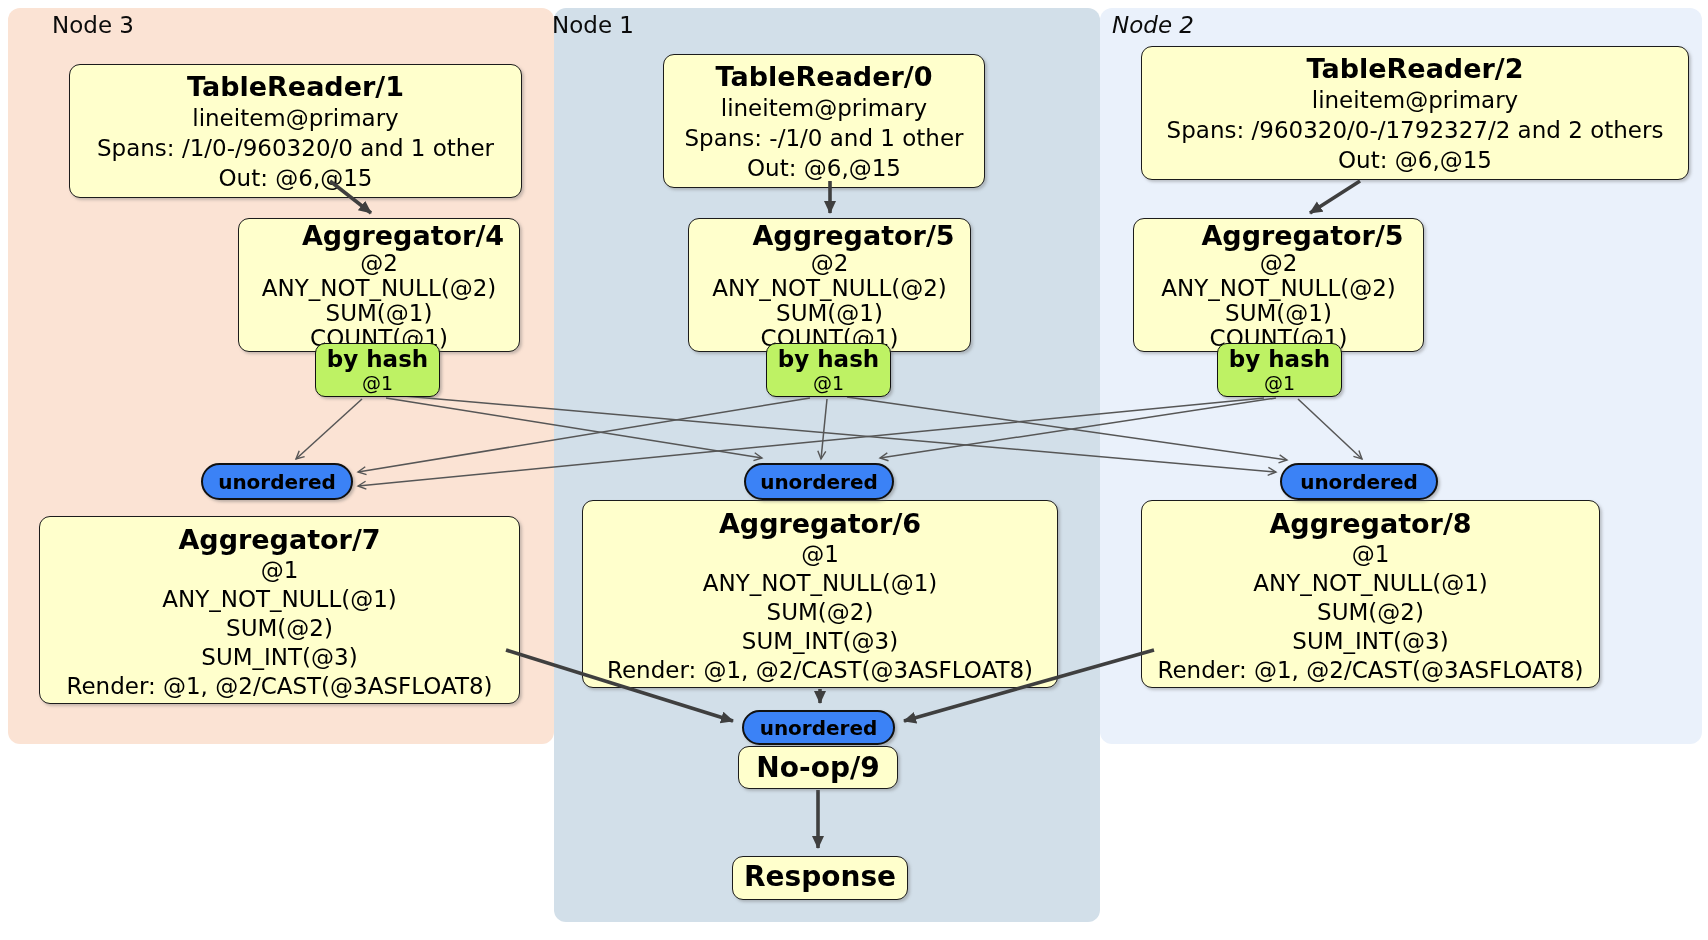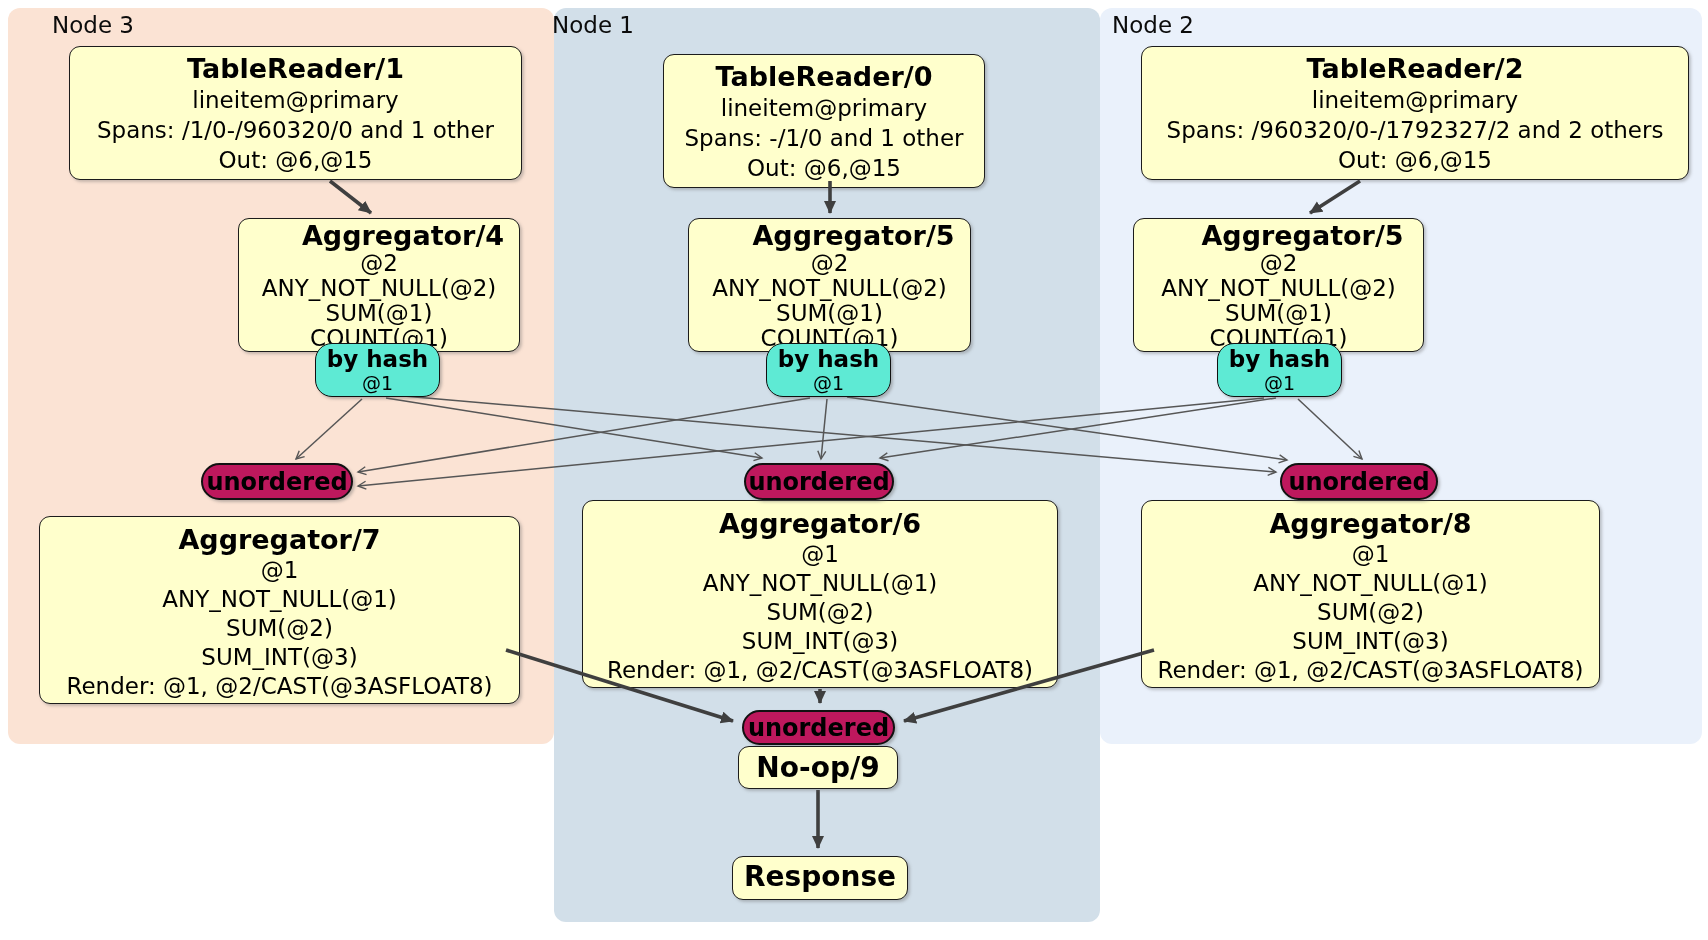--- a/index.html
+++ b/index.html
@@ -7,57 +7,57 @@
     position:relative;width:1708px;height:940px;overflow:hidden;
     font-family:"DejaVu Sans","Liberation Sans",sans-serif;color:#000;
   }
   .region{position:absolute;border-radius:12px;}
   #region-node3{left:8px;top:8px;width:546px;height:736px;background:#fbe3d4;}
   #region-node1{left:554px;top:8px;width:546px;height:914px;background:#d2dfe9;}
   #region-node2{left:1100px;top:8px;width:602px;height:736px;background:#eaf1fb;}
   .region-label{position:absolute;font-size:23px;color:#0b0b0b;white-space:nowrap;}
   #label-node3{left:52px;top:12px;}
   #label-node1{left:552px;top:12px;}
-  #label-node2{left:1112px;top:12px;}
+  #label-node2{left:1112px;top:12px;font-style:italic;}
 
   .pbox{
     position:absolute;background:#ffffcc;border:1.6px solid #1c1c1c;border-radius:11px;
     box-shadow:2px 2px 3px rgba(100,100,100,.35);
     text-align:center;box-sizing:border-box;z-index:3;
   }
   .pbox .title{font-weight:bold;font-size:27px;line-height:32px;padding-top:6px;}
   .pbox .line{font-size:23px;line-height:29px;white-space:nowrap;}
   .tr .line{line-height:30px;}
   .ag1 .title{line-height:30px;padding-top:2px;margin-left:48px;}
   .ag1 .line{line-height:25px;}
   .ag2 .title{padding-top:7px;}
 
   
-  #tr1{left:69px;top:46px;width:453px;height:134px;}
+  #tr1{left:69px;top:64px;width:453px;height:134px;}
   #tr0{left:663px;top:54px;width:322px;height:134px;}
   #tr2{left:1141px;top:46px;width:548px;height:134px;}
   
   #ag4{left:238px;top:218px;width:282px;height:134px;}
   #ag3{left:688px;top:218px;width:283px;height:134px;}
   #ag5{left:1133px;top:218px;width:291px;height:134px;}
   
   .router{
-    position:absolute;width:125px;height:54px;background:#5eead4;border:1.7px solid #111;
-    border-radius:17px;text-align:center;box-sizing:border-box;z-index:5;
+    position:absolute;width:125px;height:54px;background:#bef264;border:1.7px solid #111;
+    border-radius:10px;text-align:center;box-sizing:border-box;z-index:5;
     box-shadow:2px 2px 3px rgba(100,100,100,.4);
   }
   .router .rt{font-weight:bold;font-size:23px;line-height:27px;padding-top:2px;}
   .router .rs{font-size:19px;line-height:21px;}
   #r1{left:315px;top:343px;}
   #r2{left:766px;top:343px;}
   #r3{left:1217px;top:343px;}
   
   .sync{
-    position:absolute;height:37px;background:#be185d;border:2px solid #111;border-radius:19px;
-    display:flex;align-items:center;justify-content:center;font-weight:bold;font-size:24px;
+    position:absolute;height:37px;background:#3b82f6;border:2px solid #111;border-radius:19px;
+    display:flex;align-items:center;justify-content:center;font-weight:bold;font-size:20px;
     box-sizing:border-box;z-index:5;box-shadow:2px 2px 3px rgba(100,100,100,.4);
   }
   #u1{left:201px;top:463px;width:152px;}
   #u2{left:744px;top:463px;width:150px;}
   #u3{left:1280px;top:463px;width:158px;}
   
   #ag7{left:39px;top:500px;width:481px;height:188px;margin-top:16px;}
   #ag6{left:582px;top:500px;width:476px;height:188px;}
   #ag8{left:1141px;top:500px;width:459px;height:188px;}
   

